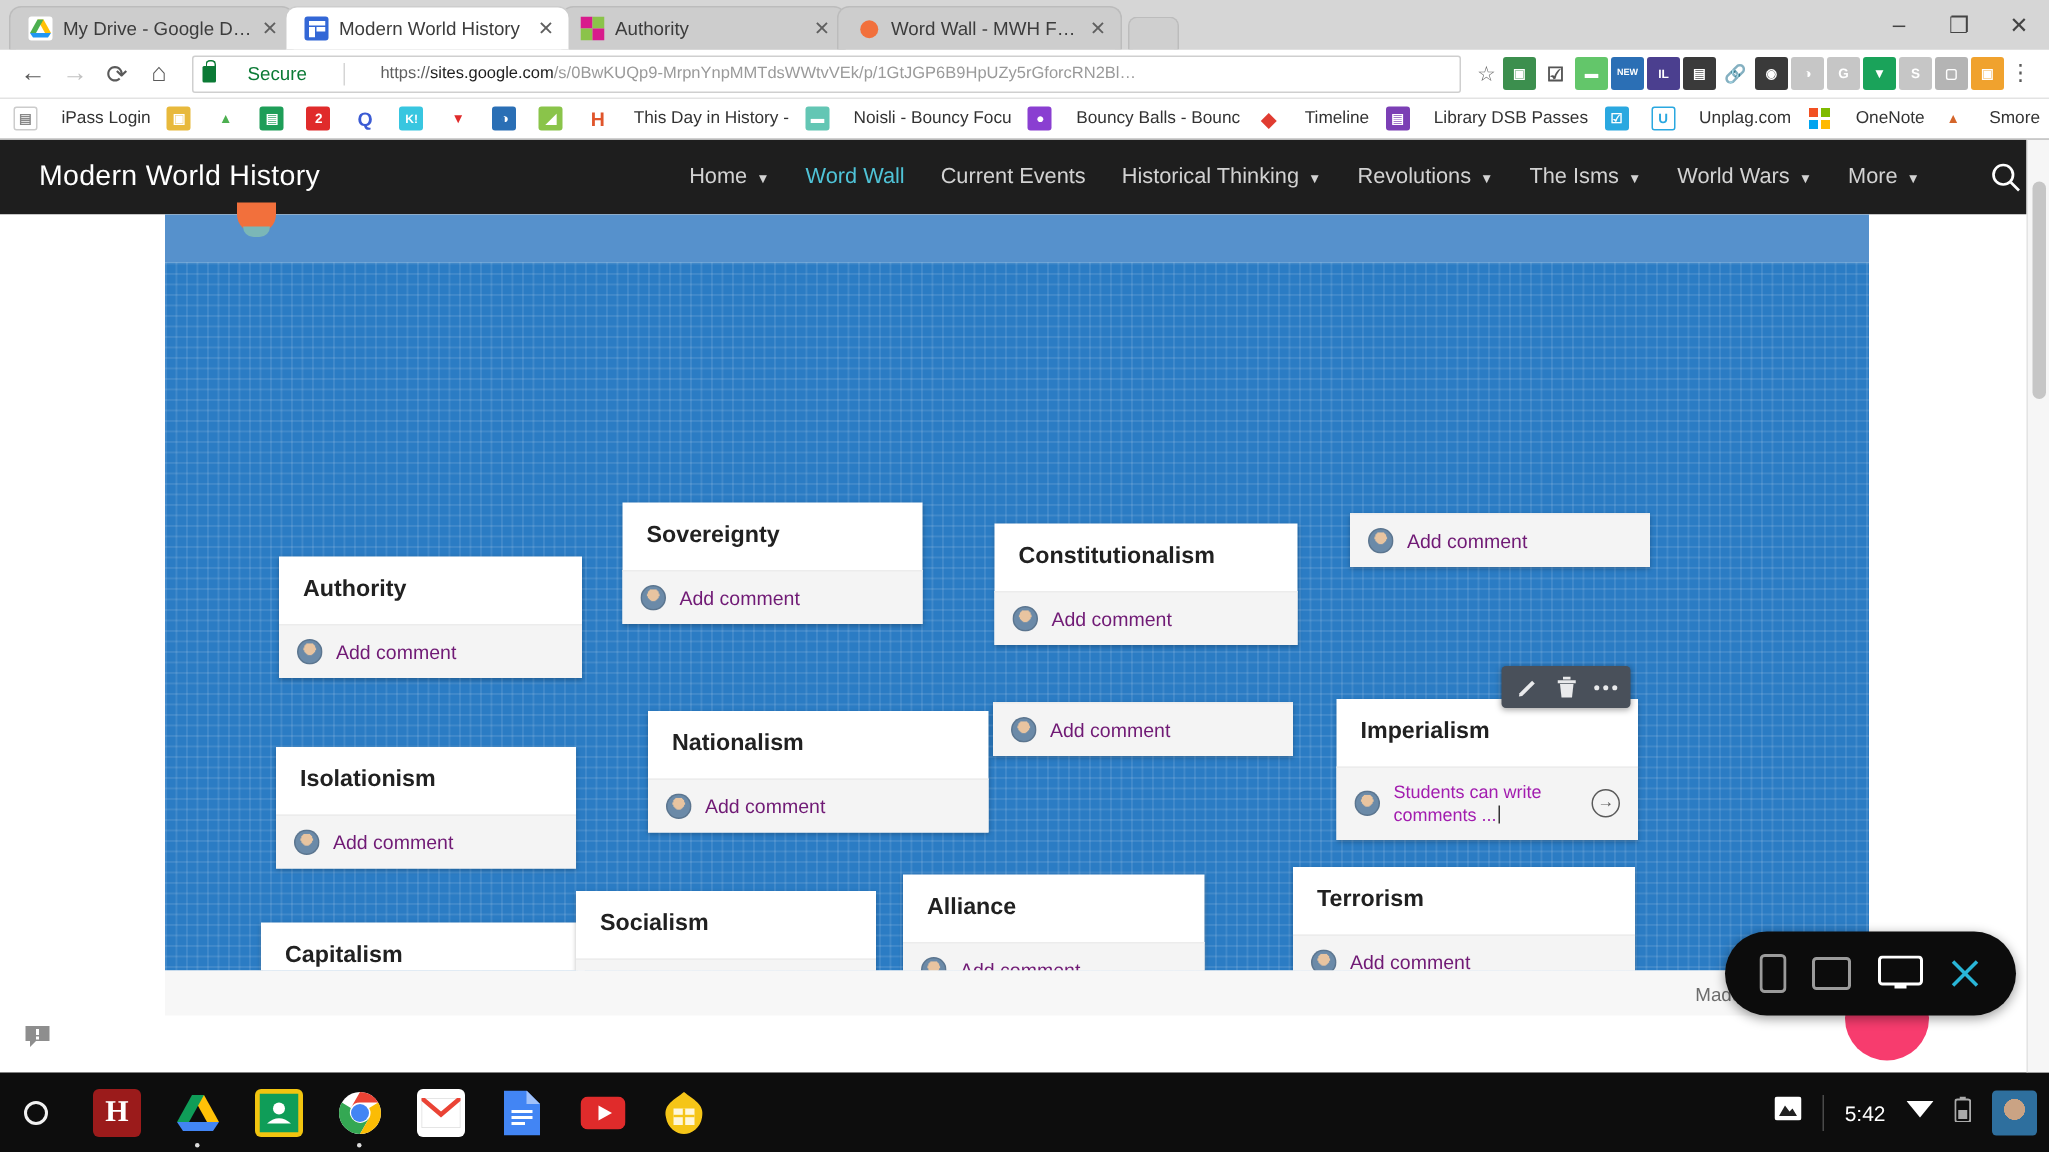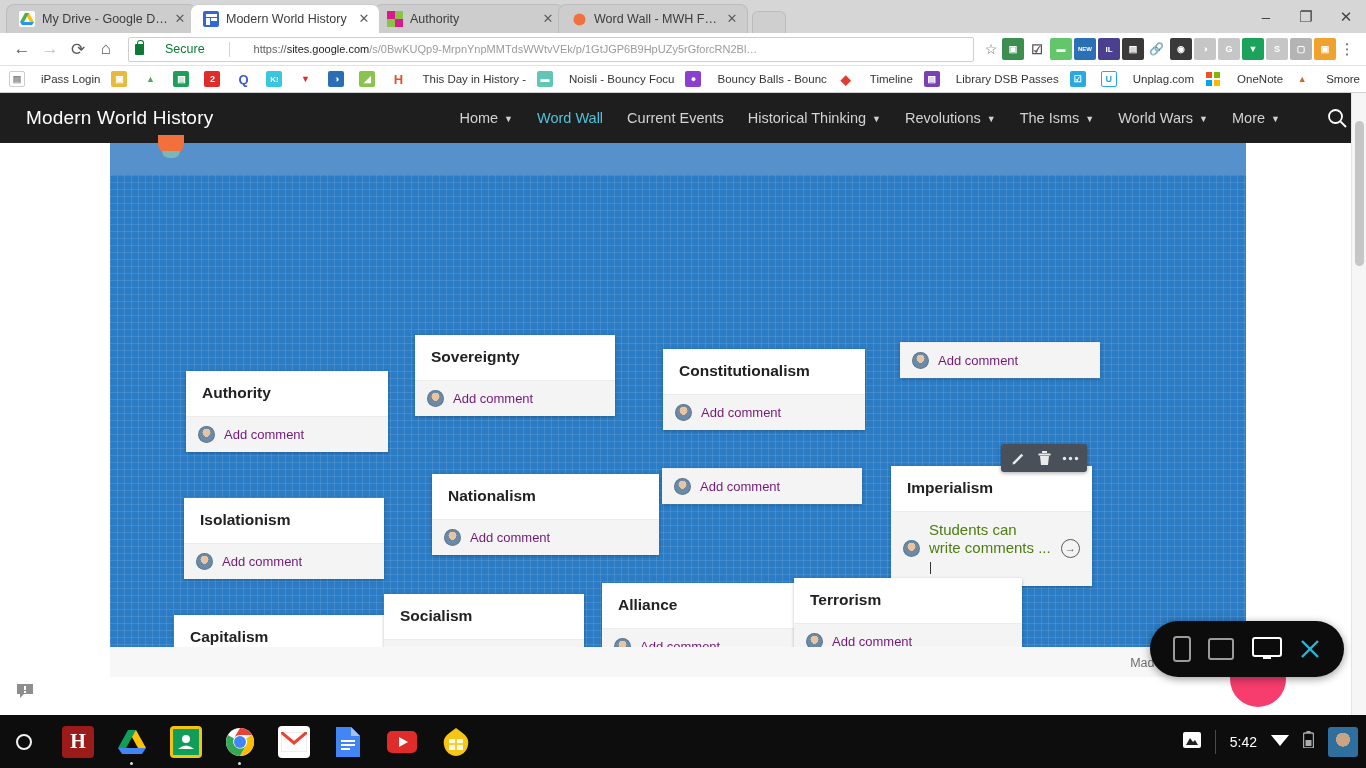--- a/index.html
+++ b/index.html
@@ -154,21 +154,21 @@
   .card .cmt {
     background: #f4f4f4; border-top: 1px solid #ececec;
     display: flex; align-items: center; padding: 9px 12px 9px 12px; gap: 9px;
   }
   .avatar {
     width: 17px; height: 17px; border-radius: 50%; flex: 0 0 17px;
     background: radial-gradient(circle at 50% 38%, #e8c4a0 0 33%, #6b8aa8 34% 100%);
     border: 1px solid rgba(0,0,0,.15);
   }
   .cmtph { font-size: 13px; color: #701a75; }
-  .cmttext { font-size: 15px; color: #4d7c0f; line-height: 1.25; flex: 1 1 auto; }
+  .cmttext { font-size: 12px; color: #a21caf; line-height: 1.25; flex: 1 1 auto; }
   .cmttext .caretbar { display:inline-block; width:1px; height:12px; background:#333;
     vertical-align:-2px; margin-left:1px; }
   .sendico {
     margin-left: auto; width: 19px; height: 19px; flex: 0 0 19px;
     border: 1.5px solid #5a5a5a; border-radius: 50%;
     display: flex; align-items: center; justify-content: center;
     font-size: 11px; color: #5a5a5a; line-height: 1;
   }
 
   
@@ -539,21 +539,21 @@
             <div class="title">Socialism</div>
             <div class="cmt"></div>
           </div>
           <div class="card" style="left: 492px; top: 408px; width: 201px;">
             <div class="title">Alliance</div>
             <div class="cmt">
               <span class="avatar"></span>
               <span class="cmtph">Add comment</span>
             </div>
           </div>
-          <div class="card" style="left: 684px; top: 403px; width: 228px;">
+          <div class="card" style="left: 752px; top: 403px; width: 228px;">
             <div class="title">Terrorism</div>
             <div class="cmt">
               <span class="avatar"></span>
               <span class="cmtph">Add comment</span>
             </div>
           </div>
         </div>
 
       <div class="padfooter">
         <span>Made with </span>

